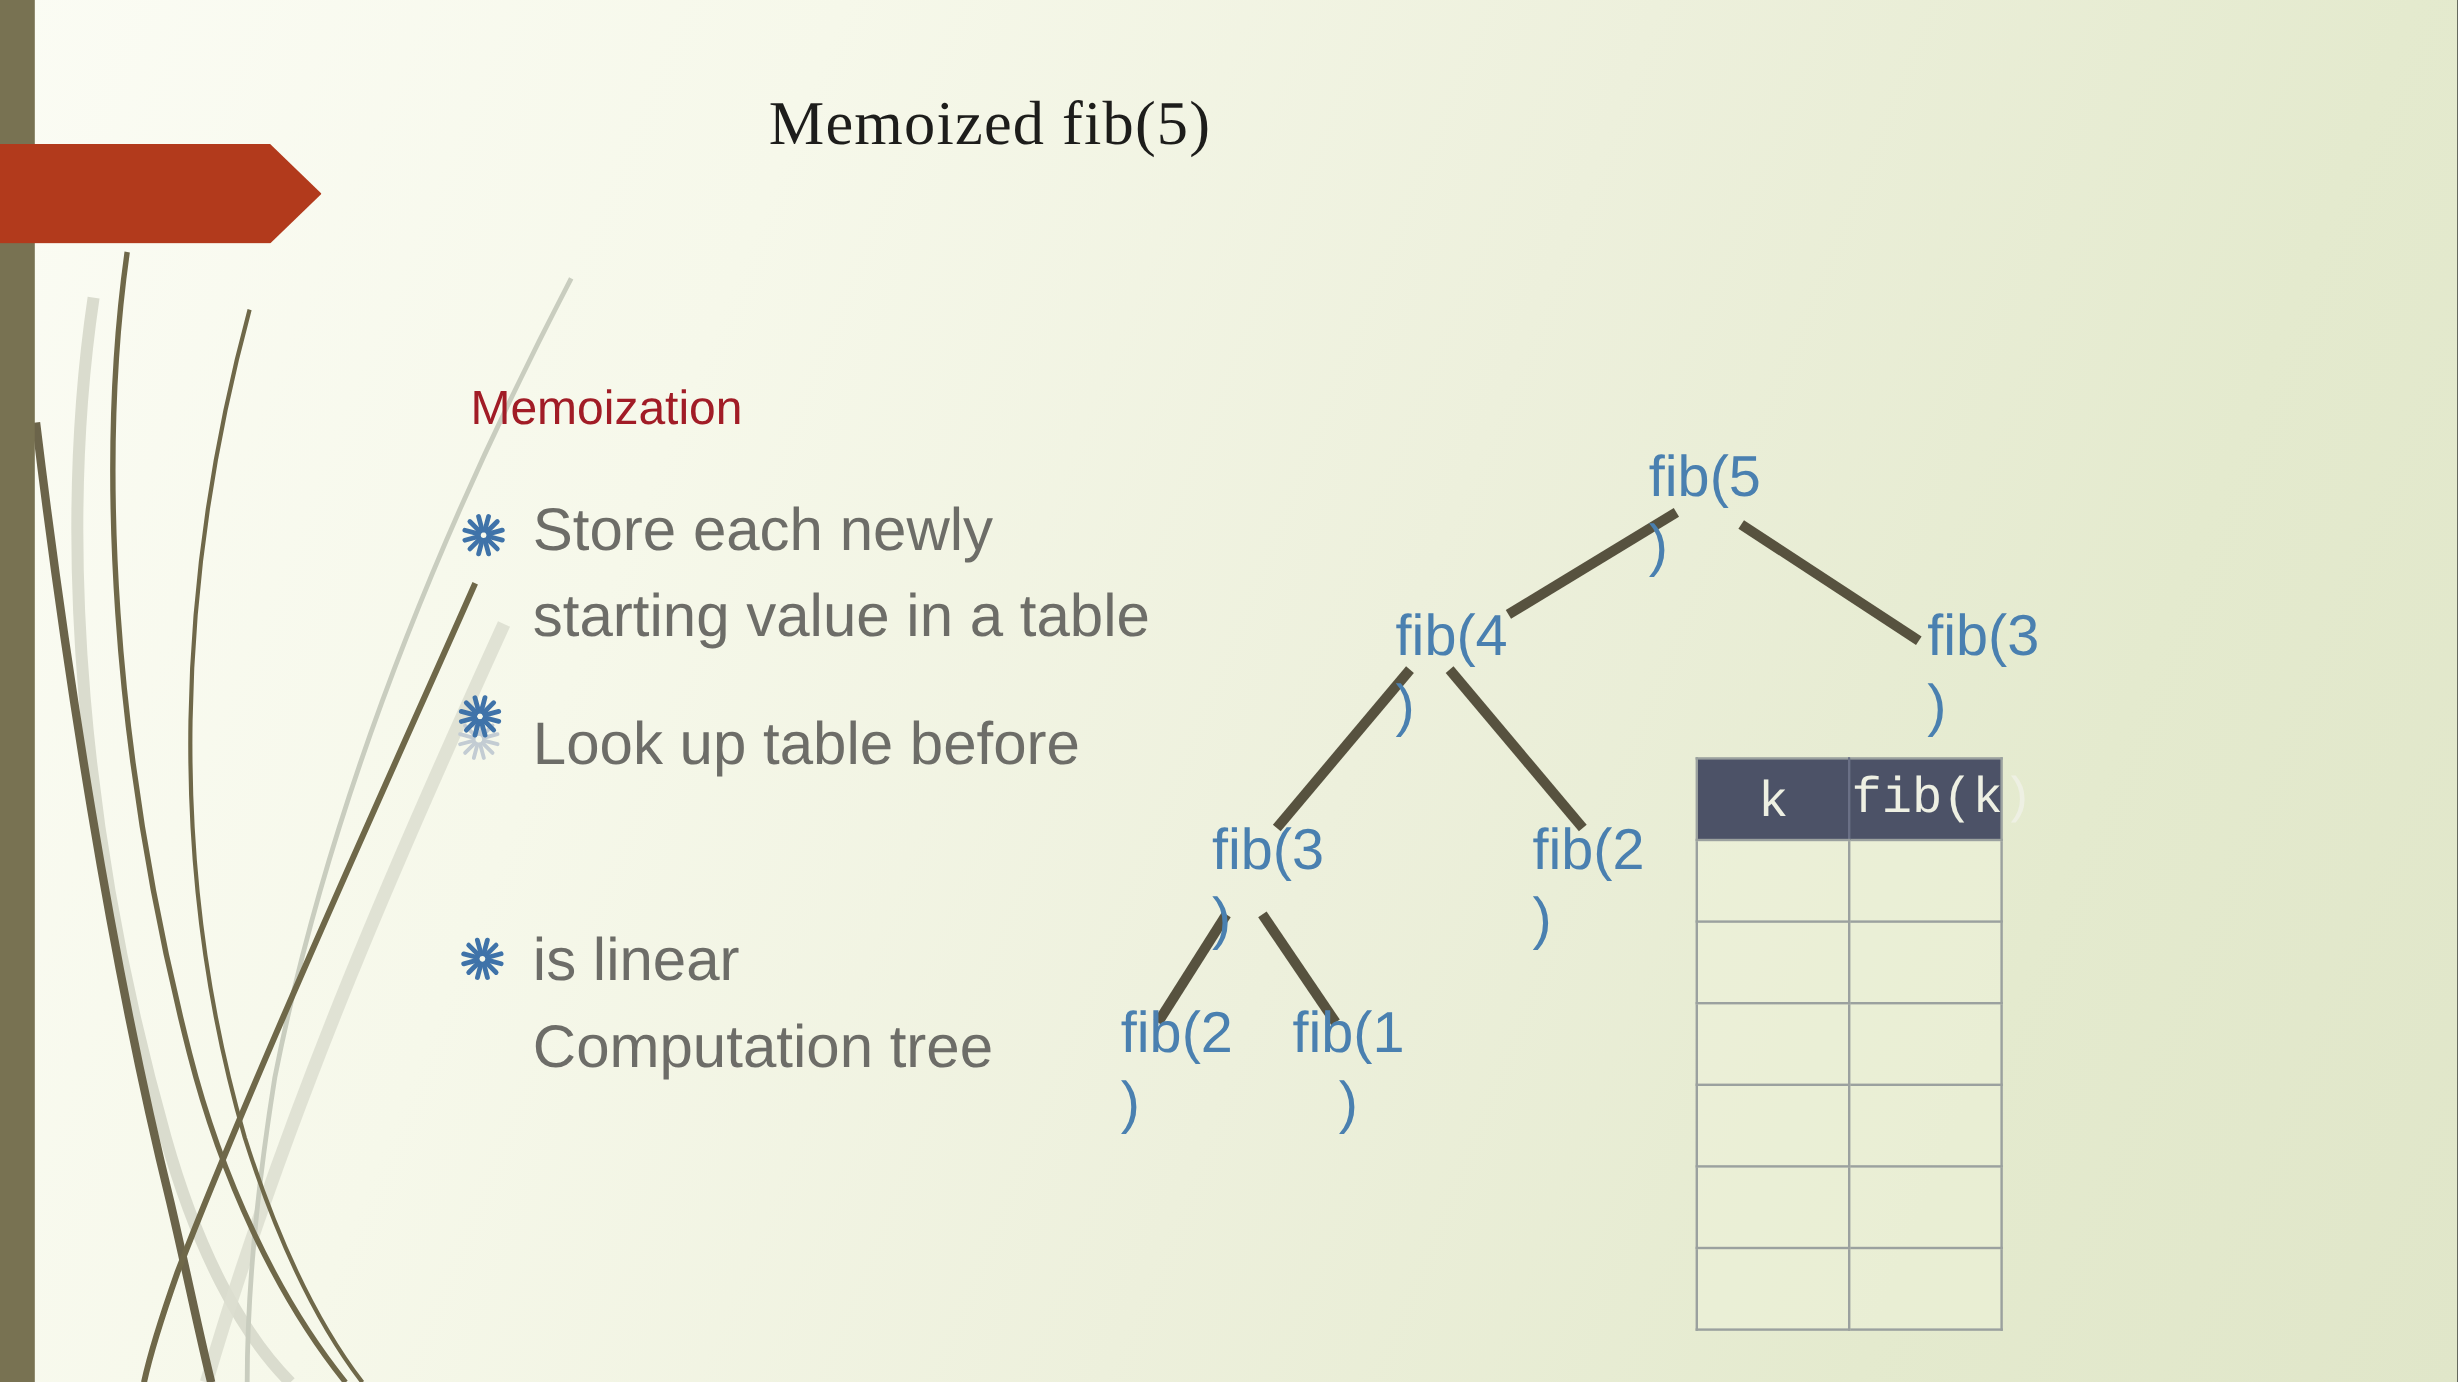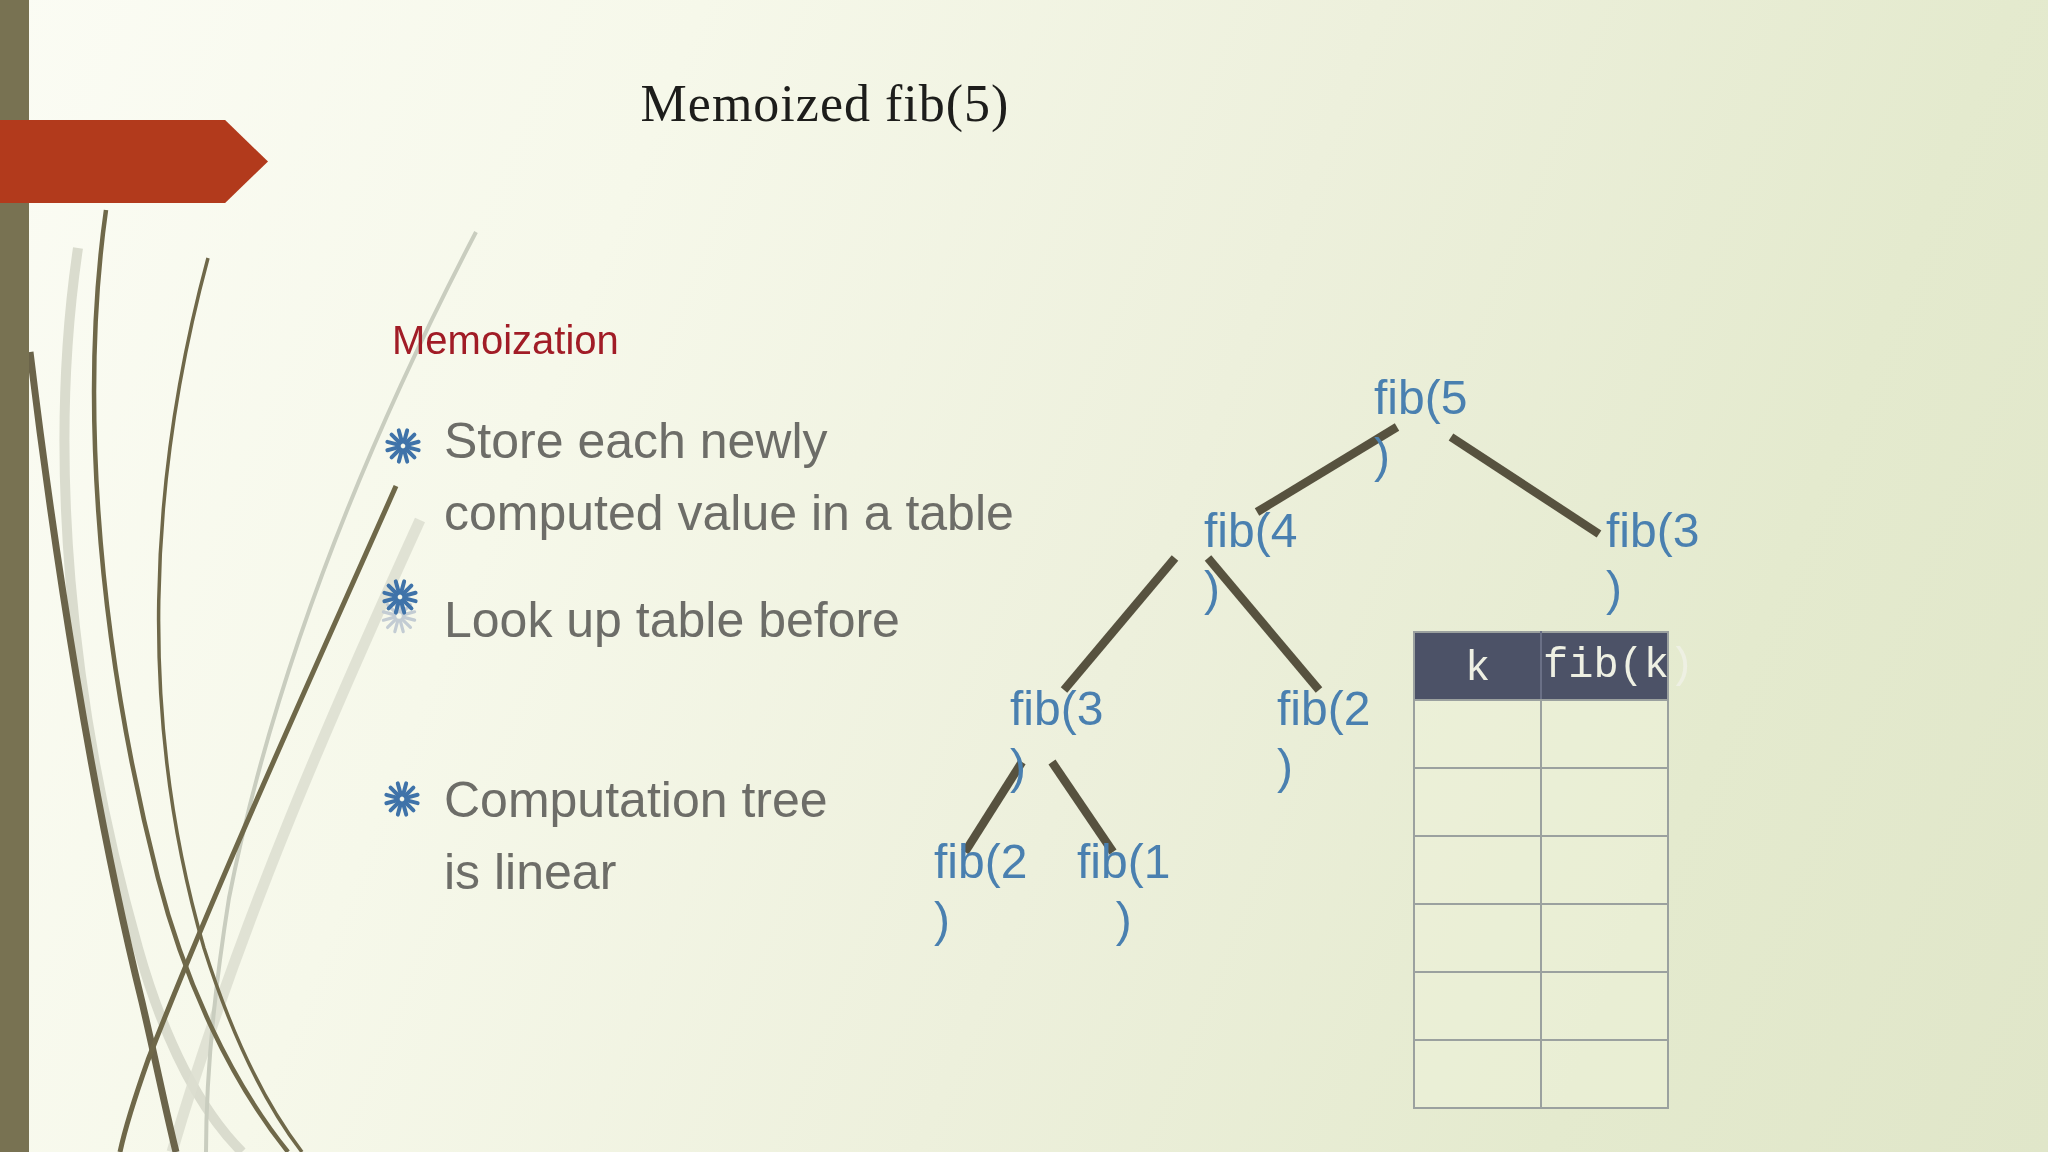--- a/index.html
+++ b/index.html
@@ -88,21 +88,21 @@
         <line x1="15.65" y1="18.84" x2="3.57" y2="15.63"></line>
         <line x1="16.81" y1="16.82" x2="7.96" y2="8.00"></line>
         <line x1="18.83" y1="15.66" x2="15.57" y2="3.59"></line>
         <line x1="21.16" y1="15.65" x2="24.37" y2="3.57"></line>
         <line x1="23.18" y1="16.81" x2="32.00" y2="7.96"></line>
         <line x1="24.34" y1="18.83" x2="36.41" y2="15.57"></line>
       </svg>
     </div>
   <div class="btext" style="top:405px">
     <div>Store each newly</div>
-    <div>computed value in a table</div>
+    <div>starting value in a table</div>
   </div>
 
   <div class="burst ghost" style="left:380px;top:597px">
       <svg viewBox="0 0 40 40">
         <line x1="24.35" y1="21.16" x2="36.43" y2="24.37"></line>
         <line x1="23.19" y1="23.18" x2="32.04" y2="32.00"></line>
         <line x1="21.17" y1="24.34" x2="24.43" y2="36.41"></line>
         <line x1="18.84" y1="24.35" x2="15.63" y2="36.43"></line>
         <line x1="16.82" y1="23.19" x2="8.00" y2="32.04"></line>
         <line x1="15.66" y1="21.17" x2="3.59" y2="24.43"></line>
@@ -144,39 +144,39 @@
         <line x1="15.66" y1="21.17" x2="3.59" y2="24.43"></line>
         <line x1="15.65" y1="18.84" x2="3.57" y2="15.63"></line>
         <line x1="16.81" y1="16.82" x2="7.96" y2="8.00"></line>
         <line x1="18.83" y1="15.66" x2="15.57" y2="3.59"></line>
         <line x1="21.16" y1="15.65" x2="24.37" y2="3.57"></line>
         <line x1="23.18" y1="16.81" x2="32.00" y2="7.96"></line>
         <line x1="24.34" y1="18.83" x2="36.41" y2="15.57"></line>
       </svg>
     </div>
   <div class="btext" style="top:764px">
+    <div>is linear</div>
     <div>Computation tree</div>
-    <div>is linear</div>
   </div>
 
   <div class="tree-layer">
     <svg class="edges" id="edges-svg" viewBox="0 0 2048 1152">
         <line x1="1397" y1="427" x2="1257" y2="512"></line>
         <line x1="1451" y1="437" x2="1599" y2="534"></line>
         <line x1="1175" y1="558" x2="1064" y2="690"></line>
         <line x1="1208" y1="558" x2="1319" y2="690"></line>
         <line x1="1022" y1="762" x2="965" y2="852"></line>
         <line x1="1052" y1="762" x2="1113" y2="852"></line>
       </svg>
     <div id="tree-nodes">
         <div class="tree-node" style="left: 1374px; top: 369px;">
           <span>fib(5</span>
           <span>)</span>
         </div>
-        <div class="tree-node" style="left: 1163px; top: 502px; margin-left: 41px;">
+        <div class="tree-node" style="left: 1163px; top: 502px;">
           <span>fib(4</span>
           <span>)</span>
         </div>
         <div class="tree-node" style="left: 1606px; top: 502px;">
           <span>fib(3</span>
           <span>)</span>
         </div>
         <div class="tree-node" style="left: 1010px; top: 680px;">
           <span>fib(3</span>
           <span>)</span>

